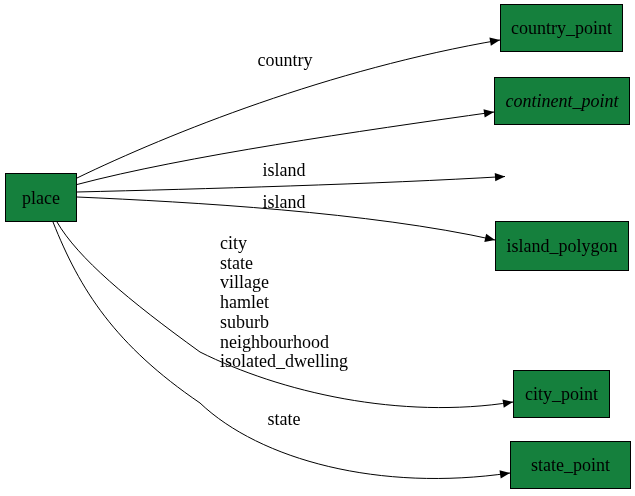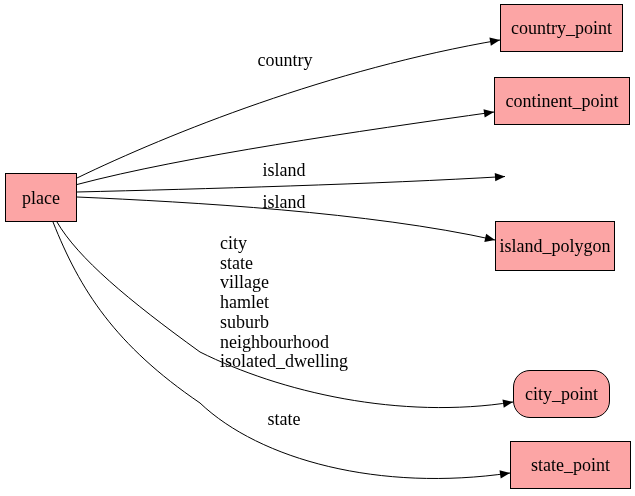--- a/index.html
+++ b/index.html
@@ -16,21 +16,21 @@
     overflow: hidden;
   }
   #edge-layer {
     position: absolute; left: 0; top: 0;
     width: 635px; height: 496px;
   }
   .node {
     position: absolute;
     box-sizing: border-box;
     border: 1px solid #000000;
-    background: #fca5a5;
+    background: #15803d;
     display: flex;
     align-items: center;
     justify-content: center;
     font-size: 18px;
     line-height: 1;
     white-space: nowrap;
   }
   .edge-label {
     position: absolute;
     transform: translate(-50%, -50%);
@@ -57,26 +57,26 @@
     <path d="M 77,192 C 200,189 380,184 505,176.5" marker-end="url(#arrow)"></path>
     <path d="M 77,197 C 190,202 370,212 495,240" marker-end="url(#arrow)"></path>
     <path d="M 57,222 C 78,258 128,300 200,352 C 280,392 400,420 513,402" marker-end="url(#arrow)"></path>
     <path d="M 53,222 C 80,290 115,345 200,403 C 260,460 380,492 510,473" marker-end="url(#arrow)"></path>
   </svg>
 
   <div class="node" style="left:5px;   top:173px; width:72px;  height:49px;">place</div>
 
   <div class="node" style="left:500px; top:4px;   width:123px; height:48px;">country_point</div>
 
-  <div class="node" style="left:494px; top:77px;  width:136px; height:48px;">continent_point</div>
+  <div class="node" style="left:494px; top:77px;  width:136px; height:48px;font-style:italic;">continent_point</div>
 
 
-  <div class="node" style="left:495px; top:221px; width:120px; height:50px;">island_polygon</div>
+  <div class="node" style="left:495px; top:221px; width:134px; height:50px;">island_polygon</div>
 
-  <div class="node" style="left:513px; top:370px; width:97px;  height:48px;border-radius:17px;">city_point</div>
+  <div class="node" style="left:513px; top:370px; width:97px;  height:48px;">city_point</div>
 
   <div class="node" style="left:510px; top:441px; width:121px; height:48px;">state_point</div>
 
   <div class="edge-label" style="left:285px; top:61px;">country</div>
 
 
   <div class="edge-label" style="left:284px; top:171px;">island</div>
 
   <div class="edge-label" style="left:284px; top:203px;">island</div>
 

